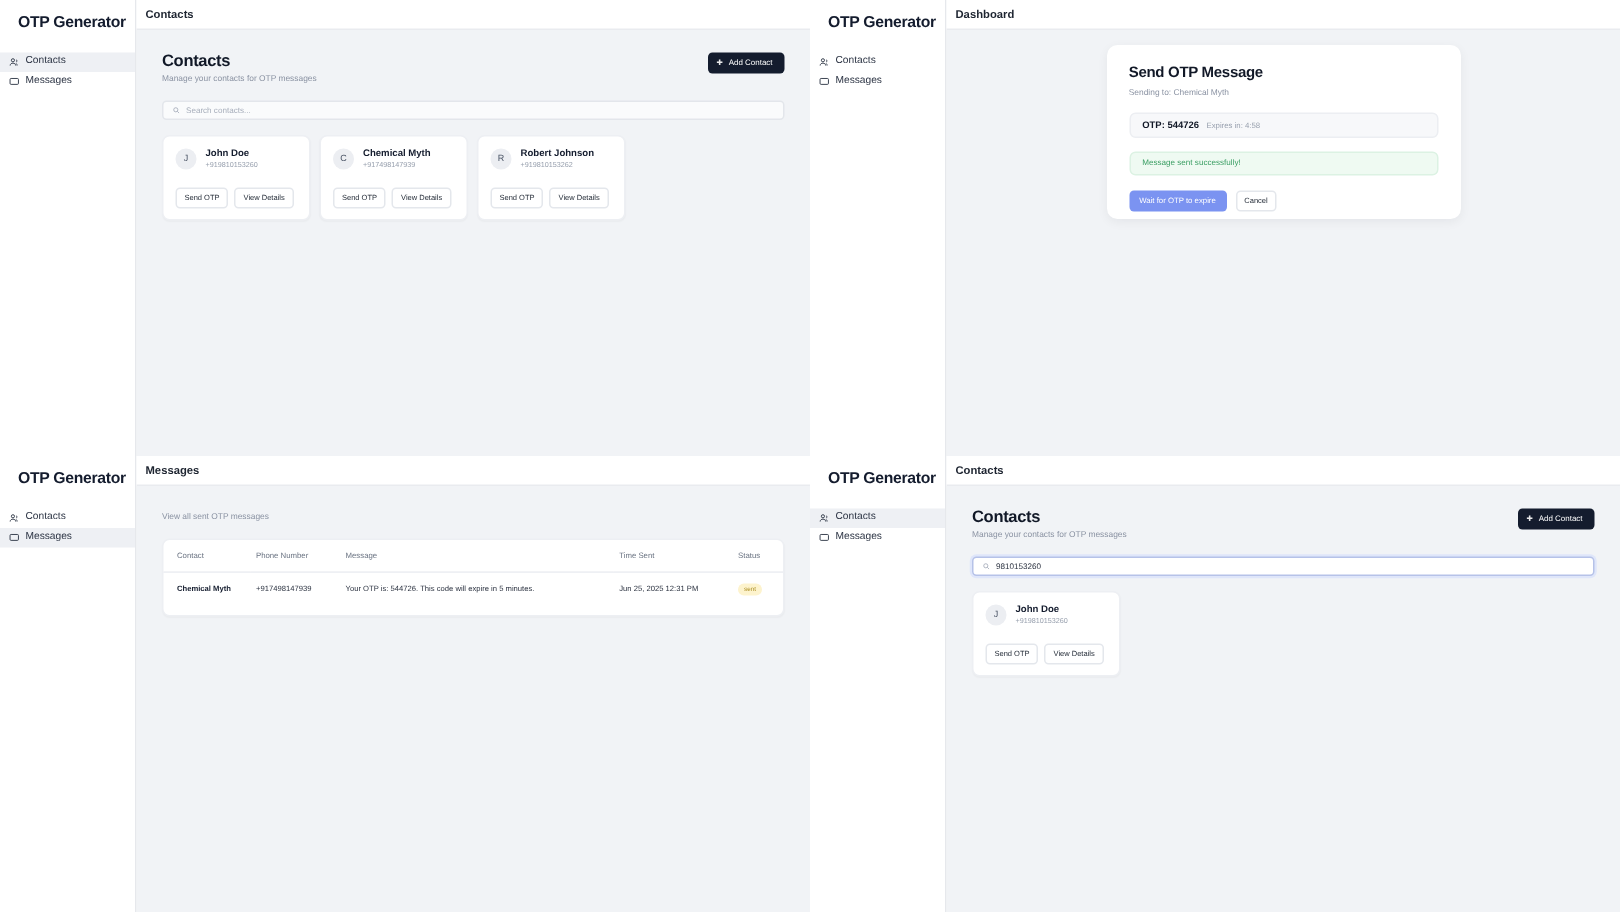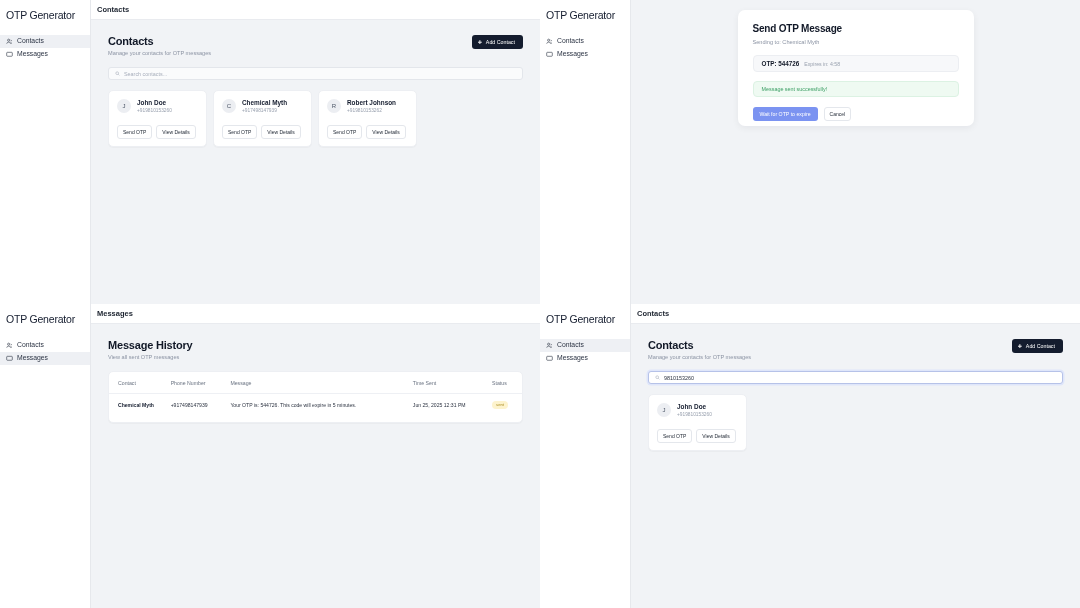--- a/index.html
+++ b/index.html
@@ -25,24 +25,25 @@
   
   .sidebar {
     width: 91px;
     flex: 0 0 91px;
     background: #ffffff;
     border-right: 1px solid #e6e8ec;
     padding: 8px 0 0 0;
   }
   .brand {
     font-size: 10.5px;
-    font-weight: normal;
+    font-weight: bold;
     color: #141c2e;
     padding: 1px 0 0 6px;
     letter-spacing: -0.2px;
+    text-align: center;
   }
   .nav { margin-top: 14px; }
   .nav-item {
     display: flex;
     align-items: center;
     gap: 4px;
     padding: 3px 6px;
     font-size: 6.8px;
     color: #2c3444;
     line-height: 1;
@@ -349,20 +350,21 @@
           <span class="nav-icon">
             <svg viewBox="0 0 16 16" fill="none" stroke="currentColor" stroke-width="1.4">
                 <rect x="1.6" y="3" width="12.8" height="9" rx="1.6"></rect>
               </svg>
           </span>
           <span>Messages</span>
         </div>
       </div>
     </div>
     <div class="main">
+      <div class="topbar">Dashboard</div>
       <div class="dash-wrap">
         <div class="otp-card">
           <div class="otp-title">Send OTP Message</div>
           <div class="otp-sub">Sending to: Chemical Myth</div>
           <div class="otp-box">
             <span class="otp-code">OTP: 544726</span>
             <span class="otp-expire">Expires in: 4:58</span>
           </div>
           <div class="alert">Message sent successfully!</div>
           <div class="otp-actions">
@@ -394,21 +396,20 @@
                 <rect x="1.6" y="3" width="12.8" height="9" rx="1.6"></rect>
               </svg>
           </span>
           <span>Messages</span>
         </div>
       </div>
     </div>
     <div class="main">
       <div class="topbar">Messages</div>
       <div class="content">
-        <div class="page-title">Message History</div>
         <div class="page-sub">View all sent OTP messages</div>
         <div class="table-card">
           <table>
             <thead>
               <tr>
                 <th class="col-contact">Contact</th>
                 <th class="col-phone">Phone Number</th>
                 <th class="col-msg">Message</th>
                 <th class="col-time">Time Sent</th>
                 <th class="col-status">Status</th>

